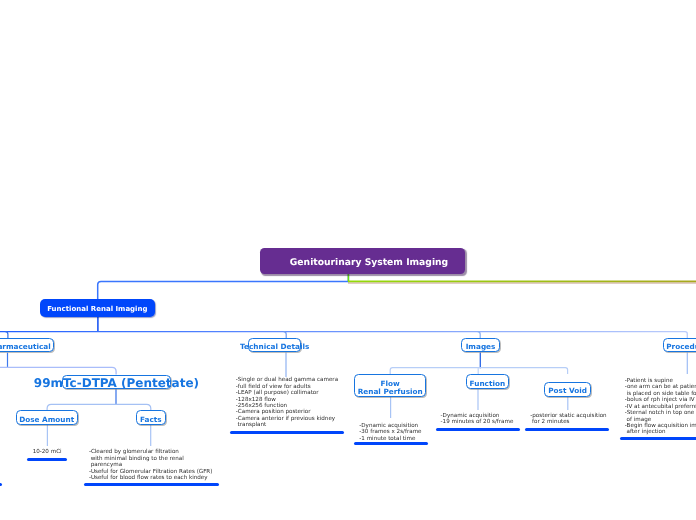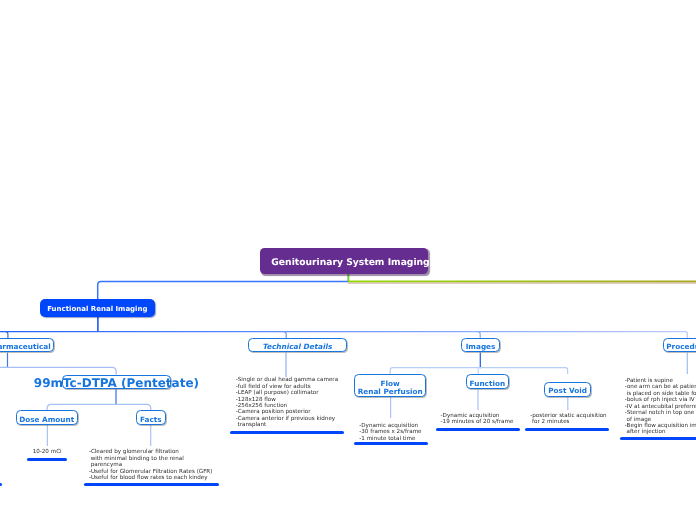--- a/index.html
+++ b/index.html
@@ -80,26 +80,26 @@
     <path d="M480.3,352.5 L480.3,368.2" fill="none" stroke="#2A66E6" stroke-width="1.3"></path>
     <path d="M390.2,374.2 L390.2,370 Q390.2,367.6 392.6,367.6 L565.4,367.6 Q567.6,367.6 567.6,369.8 L567.6,374" fill="none" stroke="#B7CEF7" stroke-width="1.2"></path>
     <path d="M478.2,367.6 L478.2,374.2" fill="none" stroke="#C2D5F8" stroke-width="1.2"></path>
   </g>
   <path d="M390.6,396.8 L390.6,418" fill="none" stroke="#A8C4F5" stroke-width="1.2"></path>
   <path d="M478,389.3 L478,410" fill="none" stroke="#A8C4F5" stroke-width="1.2"></path>
   <path d="M567.8,389.3 L567.8,410" fill="none" stroke="#A8C4F5" stroke-width="1.2"></path>
   <path d="M687.3,352.5 L687.3,374" fill="none" stroke="#9EBDF5" stroke-width="1.2"></path>
 </svg>
 
-  <div class="node root" style="left:260px;top:248px;width:168px;height:25.5px;padding-top:4.4px;padding-left:13px;font-size:9.2px;line-height:11px;">Genitourinary System Imaging</div>
+  <div class="node root" style="left:260px;top:248px;width:205px;height:25.5px;padding-top:4.4px;padding-left:13px;font-size:9.2px;line-height:11px;">Genitourinary System Imaging</div>
 
   <div class="node lvl1" style="left:39.7px;top:299px;width:115.3px;height:18px;">Functional Renal Imaging</div>
 
   <div class="node lvl2" style="left:-39.5px;top:338.1px;width:93.4px;height:14.4px;">Radiopharmaceutical</div>
-  <div class="node lvl2" style="left:248.2px;top:338.1px;width:99px;height:14.4px;font-style:italic;">Technical Details</div>
+  <div class="node lvl2" style="left:248.2px;top:338.1px;width:53px;height:14.4px;">Technical Details</div>
   <div class="node lvl2" style="left:461.3px;top:338.1px;width:38.5px;height:14.4px;">Images</div>
   <div class="node lvl2" style="left:662.6px;top:338.1px;width:49.4px;height:14.4px;">Procedure</div>
 
   <div class="node lvl2" style="left:62.1px;top:374.5px;width:108.6px;height:14.5px;font-size:12px;">99mTc-DTPA (Pentetate)</div>
   <div class="node lvl2" style="left:15.8px;top:410.2px;width:61.8px;height:14.6px;">Dose Amount</div>
   <div class="node lvl2" style="left:135.6px;top:410.2px;width:30.5px;height:14.6px;">Facts</div>
 
   <div class="node lvl2" style="left:354.3px;top:374.4px;width:71.8px;height:22.8px;">Flow
 Renal Perfusion</div>
   <div class="node lvl2" style="left:456.6px;top:374px;width:43.5px;height:15.3px;margin-left:9px;">Function</div>

